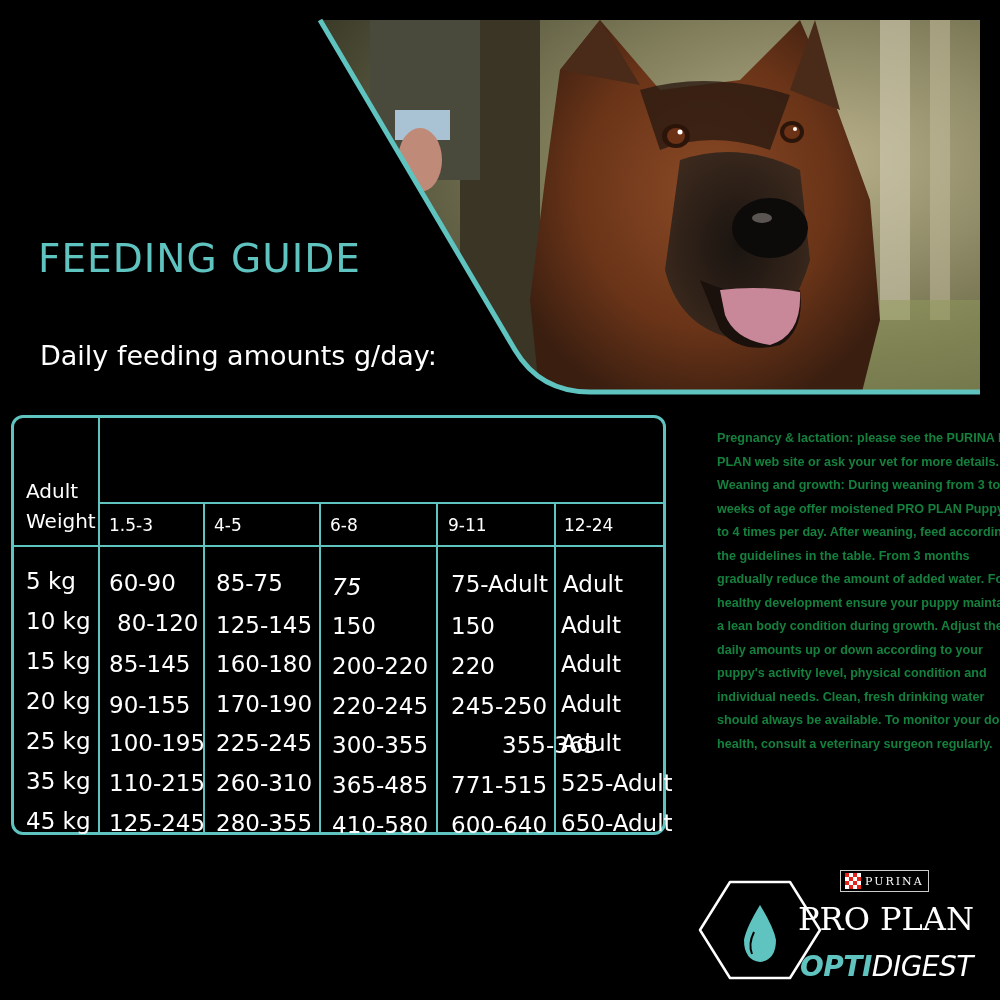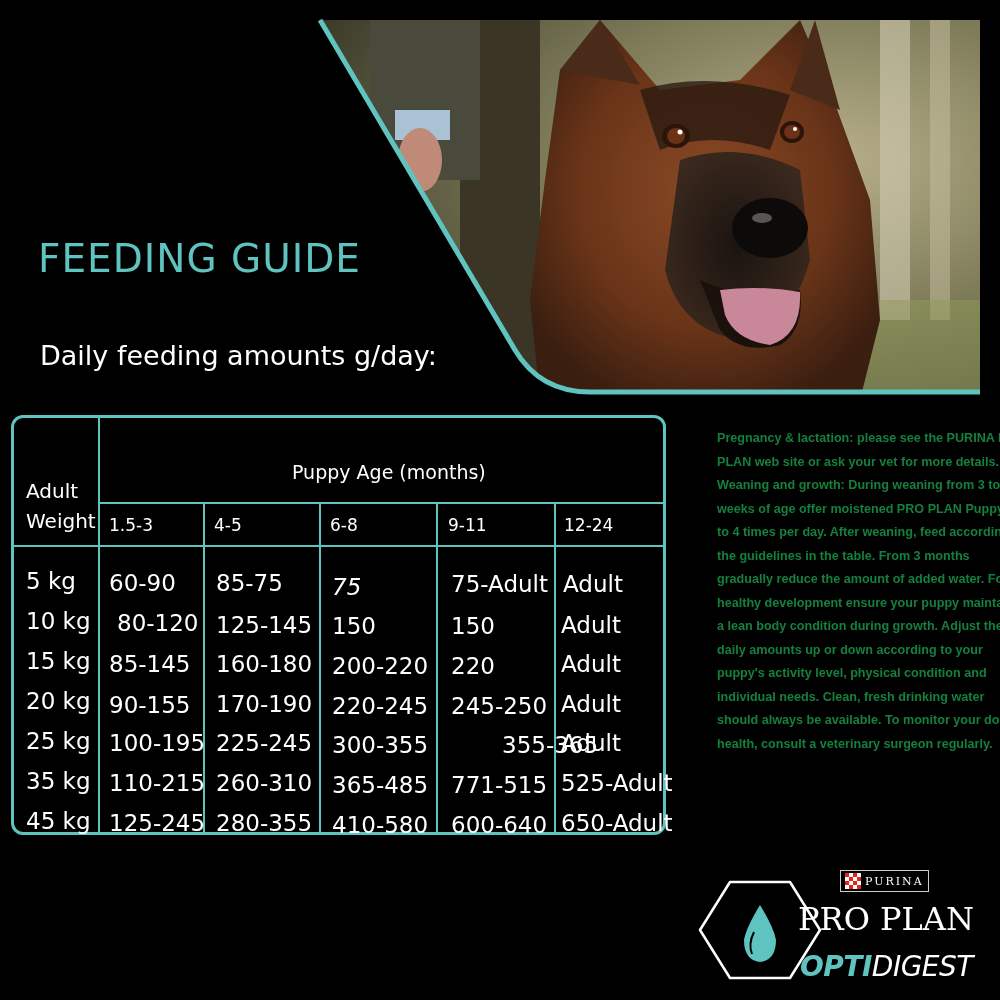--- a/index.html
+++ b/index.html
@@ -120,21 +120,20 @@
   <div class="vline" style="left:422px; top:84px;"></div>
   <div class="vline" style="left:540px; top:84px;"></div>
 
   <div class="hline" style="left:84px; right:0; top:84px;"></div>
   <div class="hline" style="left:0; right:0; top:127px;"></div>
 
   <div class="cell weight-lbl" style="left:12px; top:58px;">
     <div>Adult</div>
     <div>Weight</div>
   </div>
-  <div class="cell hdr-age" style="left:278px; top:43px;">Puppy Age (months)</div>
 
   <div class="cell hdr-col" style="left:95px; top:97px;">1.5-3</div>
   <div class="cell hdr-col" style="left:200px; top:97px;">4-5</div>
   <div class="cell hdr-col" style="left:316px; top:97px;">6-8</div>
   <div class="cell hdr-col" style="left:434px; top:97px;">9-11</div>
   <div class="cell hdr-col" style="left:550px; top:97px;">12-24</div>
 
   <div>
     <div class="cell data" style="left:12px; top:150px;">5 kg</div>
     <div class="cell data" style="left:95px; top:152px;">60-90</div>

